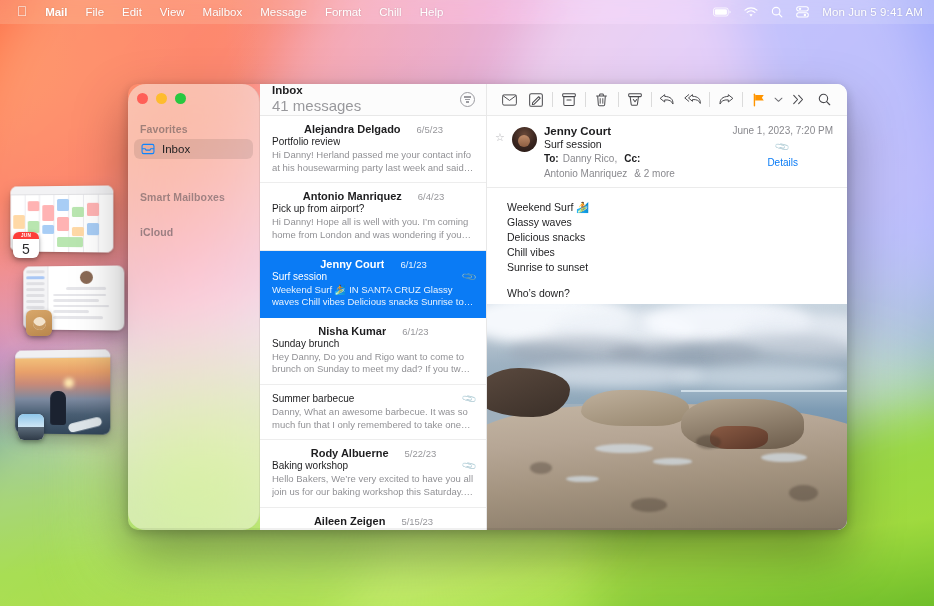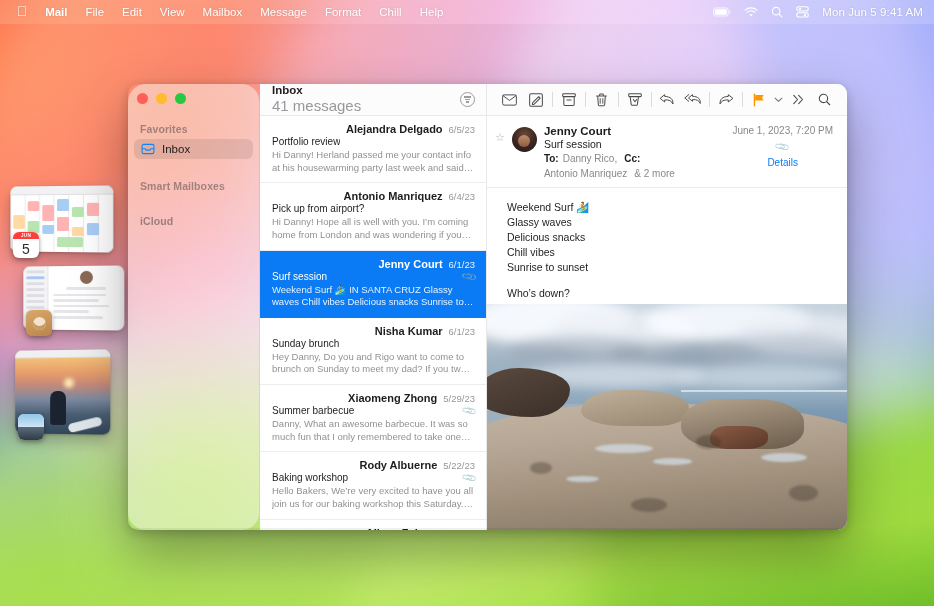--- a/index.html
+++ b/index.html
@@ -153,21 +153,21 @@
   .ml-title { font-size:11.5px; font-weight:700; color:#1d1d1f; line-height:1.15; }
   .ml-count { font-size:15px; color:rgba(60,60,67,.52); line-height:1.2; }
   .ml-filter {
     width:15px; height:15px; border-radius:50%; border:1.2px solid #9b9ba0;
     display:flex; flex-direction:column; align-items:center; justify-content:center; gap:1.3px;
   }
   .ml-filter u { display:block; background:#9b9ba0; height:1.2px; text-decoration:none; }
   .ml-filter u:nth-child(1){width:7px;} .ml-filter u:nth-child(2){width:5px;} .ml-filter u:nth-child(3){width:3px;}
   .ml-rows { flex:1; overflow:hidden; }
   .row { padding:7px 11px 8px 12px; border-bottom:1px solid rgba(0,0,0,.07); position:relative; }
-  .row-top { display:flex; align-items:baseline; justify-content:flex-end; gap:6px; }
+  .row-top { display:flex; align-items:baseline; justify-content:center; gap:16px; }
   .row-from { font-size:11px; font-weight:700; color:#1d1d1f; white-space:nowrap; overflow:hidden; text-overflow:ellipsis; }
   .row-date { font-size:9.5px; color:rgba(60,60,67,.55); white-space:nowrap; flex:0 0 auto; }
   .row-sub-line { display:flex; align-items:center; justify-content:space-between; gap:6px; margin-top:1px; }
   .row-subj { font-size:10px; color:#1d1d1f; white-space:nowrap; overflow:hidden; text-overflow:ellipsis; }
   .row-clip { font-size:10px; color:rgba(60,60,67,.5); flex:0 0 auto; transform:rotate(-35deg); }
   .row-prev {
     margin-top:2px; font-size:9.5px; line-height:1.33; color:rgba(60,60,67,.58);
     display:-webkit-box; -webkit-line-clamp:2; -webkit-box-orient:vertical; overflow:hidden;
   }
   .row.sel { background:#0a7bf5; border-bottom-color:#0a7bf5; }
@@ -393,21 +393,21 @@
         <span class="sb-ico">
           <svg width="14" height="12" viewBox="0 0 16 13">
               <path d="M1.2 6.2V3.1a1.9 1.9 0 011.9-1.9h9.8a1.9 1.9 0 011.9 1.9v3.1" fill="none" stroke="#0a84ff" stroke-width="1.2"></path>
               <path d="M1.2 6.2h3.6l1 1.6h4.4l1-1.6h3.6v3.7a1.9 1.9 0 01-1.9 1.9H3.1a1.9 1.9 0 01-1.9-1.9z" fill="none" stroke="#0a84ff" stroke-width="1.2" stroke-linejoin="round"></path>
             </svg>
         </span>
         <span>Inbox</span>
       </div>
 
 
-      <div class="sb-head" style="margin-top:14px;">Smart Mailboxes</div>
+      <div class="sb-head" style="margin-top:25px;">Smart Mailboxes</div>
       <div class="sb-head" style="margin-top:12px;color:rgba(60,60,67,.50);">iCloud</div>
     </div>
   </div>
 
   <div id="msglist">
     <div class="ml-head">
       <div>
         <div class="ml-title">Inbox</div>
         <div class="ml-count">41 messages</div>
       </div>
@@ -456,24 +456,20 @@
             <div class="row-from">Nisha Kumar</div>
             <div class="row-date">6/1/23</div>
           </div>
           <div class="row-sub-line">
             <div class="row-subj">Sunday brunch</div>
             <span></span>
           </div>
           <div class="row-prev">Hey Danny, Do you and Rigo want to come to brunch on Sunday to meet my dad? If you two join, there will be 6 of us total. Wou…</div>
         </div>
         <div class="row">
-          <div class="row-top">
-            <div class="row-from">Xiaomeng Zhong</div>
-            <div class="row-date">5/29/23</div>
-          </div>
           <div class="row-sub-line">
             <div class="row-subj">Summer barbecue</div>
             <span class="row-clip">📎</span>
           </div>
           <div class="row-prev">Danny, What an awesome barbecue. It was so much fun that I only remembered to take one picture, but at least it’s a good o…</div>
         </div>
         <div class="row">
           <div class="row-top">
             <div class="row-from">Rody Albuerne</div>
             <div class="row-date">5/22/23</div>

